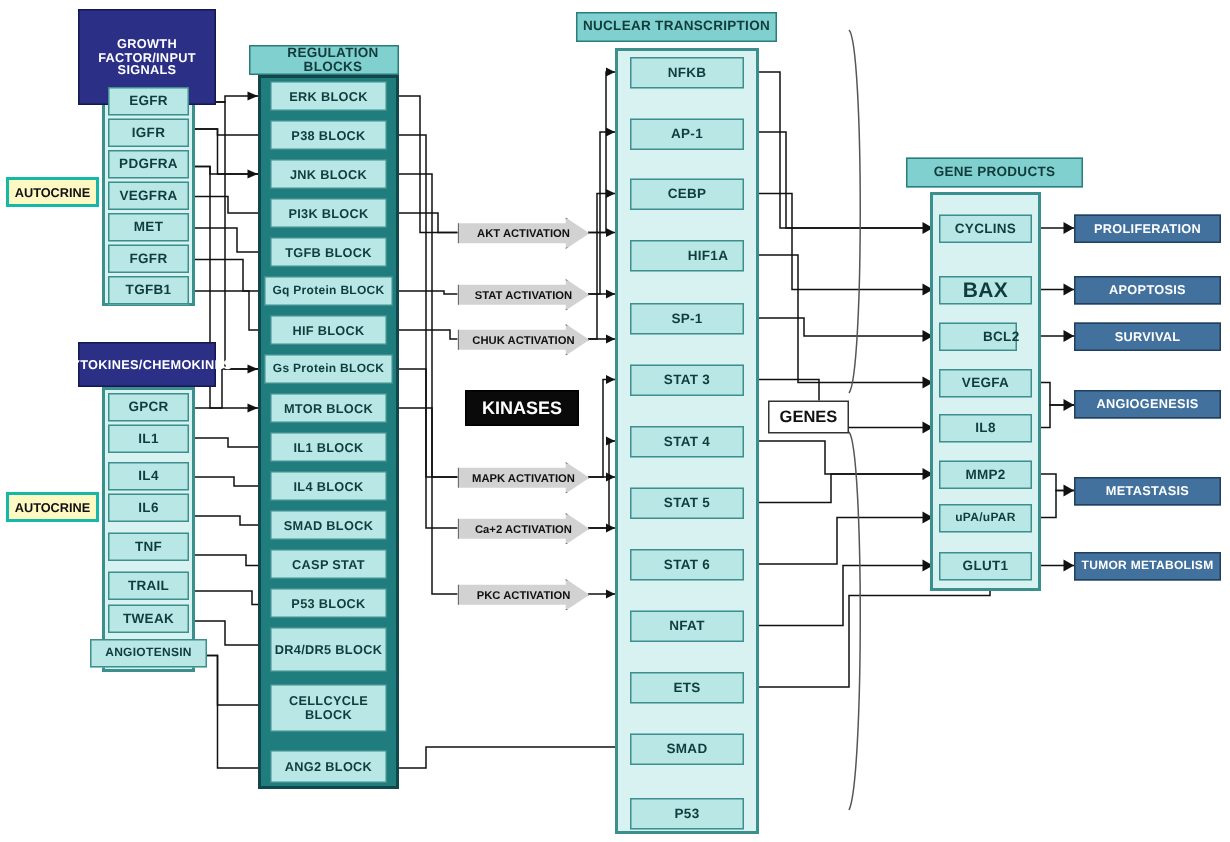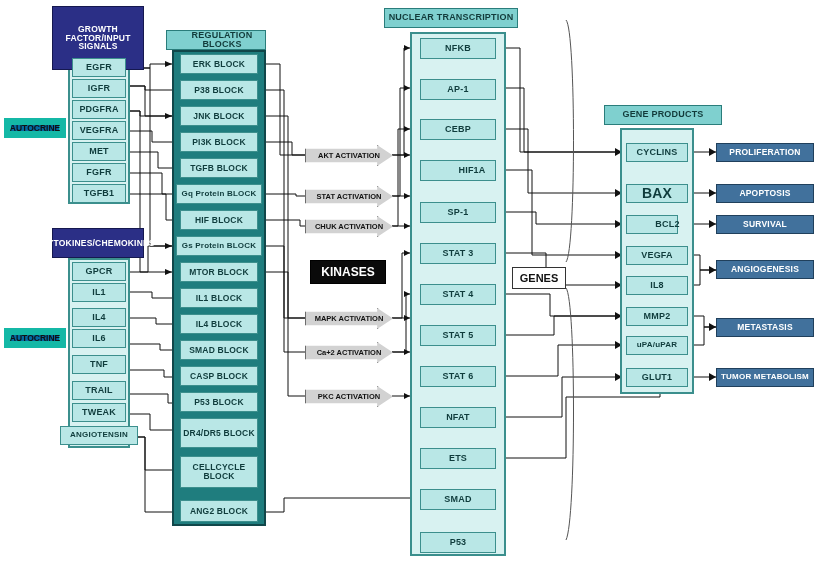--- a/index.html
+++ b/index.html
@@ -31,21 +31,21 @@
     position:absolute;box-sizing:border-box;
     background:#d8f2f1;border:2px solid #3b8f8d;z-index:1;
   }
   .panel-dark{
     position:absolute;box-sizing:border-box;
     background:#1f7d7e;border:2px solid #11474a;z-index:1;
   }
   .autolabel{
     position:absolute;
     font-size:8.5px;font-weight:bold;color:#111;
-    background:#0369a1;border:7px solid #14b8a6;
+    background:#fef9c3;border:2px solid #14b8a6;
     box-sizing:border-box;
     display:flex;align-items:center;justify-content:center;
     z-index:6;
   }
   .arrowbox{
     position:absolute;box-sizing:border-box;
     background:#d2d2d2;border:1px solid #6d6d6d;
     color:#111;font-size:7.5px;font-weight:bold;
     display:flex;align-items:center;justify-content:center;
     clip-path:polygon(0 18%,82% 18%,82% 0,100% 50%,82% 100%,82% 82%,0 82%);
@@ -211,21 +211,21 @@
 <div class="node teal-lt" style="left:180px;top:106px;width:78px;height:20px;font-size:8.5px;">JNK BLOCK</div>
 <div class="node teal-lt" style="left:180px;top:132px;width:78px;height:20px;font-size:8.5px;">PI3K BLOCK</div>
 <div class="node teal-lt" style="left:180px;top:158px;width:78px;height:20px;font-size:8.5px;">TGFB BLOCK</div>
 <div class="node teal-lt" style="left:176px;top:184px;width:86px;height:20px;font-size:8px;">Gq Protein BLOCK</div>
 <div class="node teal-lt" style="left:180px;top:210px;width:78px;height:20px;font-size:8.5px;">HIF BLOCK</div>
 <div class="node teal-lt" style="left:176px;top:236px;width:86px;height:20px;font-size:8px;">Gs Protein BLOCK</div>
 <div class="node teal-lt" style="left:180px;top:262px;width:78px;height:20px;font-size:8.5px;">MTOR BLOCK</div>
 <div class="node teal-lt" style="left:180px;top:288px;width:78px;height:20px;font-size:8.5px;">IL1 BLOCK</div>
 <div class="node teal-lt" style="left:180px;top:314px;width:78px;height:20px;font-size:8.5px;">IL4 BLOCK</div>
 <div class="node teal-lt" style="left:180px;top:340px;width:78px;height:20px;font-size:8.5px;">SMAD BLOCK</div>
-<div class="node teal-lt" style="left:180px;top:366px;width:78px;height:20px;font-size:8.5px;">CASP BLOCK</div>
+<div class="node teal-lt" style="left:180px;top:366px;width:78px;height:20px;font-size:8.5px;">CASP STAT</div>
 <div class="node teal-lt" style="left:180px;top:392px;width:78px;height:20px;font-size:8.5px;">P53 BLOCK</div>
 <div class="node teal-lt" style="left:180px;top:418px;width:78px;height:30px;font-size:8.5px;">DR4/DR5 BLOCK</div>
 <div class="node teal-lt" style="left:180px;top:456px;width:78px;height:32px;font-size:8.5px;">CELLCYCLE BLOCK</div>
 <div class="node teal-lt" style="left:180px;top:500px;width:78px;height:22px;font-size:8.5px;">ANG2 BLOCK</div>
 
 <div class="arrowbox" style="left:305px;top:145px;width:88px;height:21px;">AKT ACTIVATION</div>
 <div class="arrowbox" style="left:305px;top:186px;width:88px;height:21px;">STAT ACTIVATION</div>
 <div class="arrowbox" style="left:305px;top:216px;width:88px;height:21px;">CHUK ACTIVATION</div>
 <div class="arrowbox" style="left:305px;top:308px;width:88px;height:21px;">MAPK ACTIVATION</div>
 <div class="arrowbox" style="left:305px;top:342px;width:88px;height:21px;">Ca+2 ACTIVATION</div>

